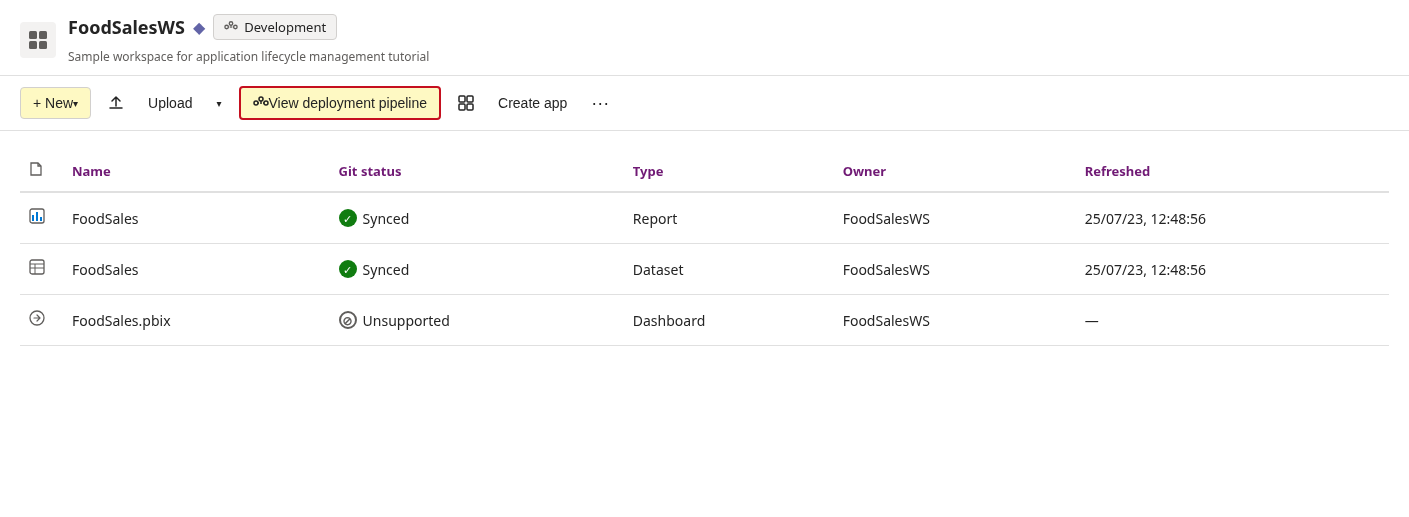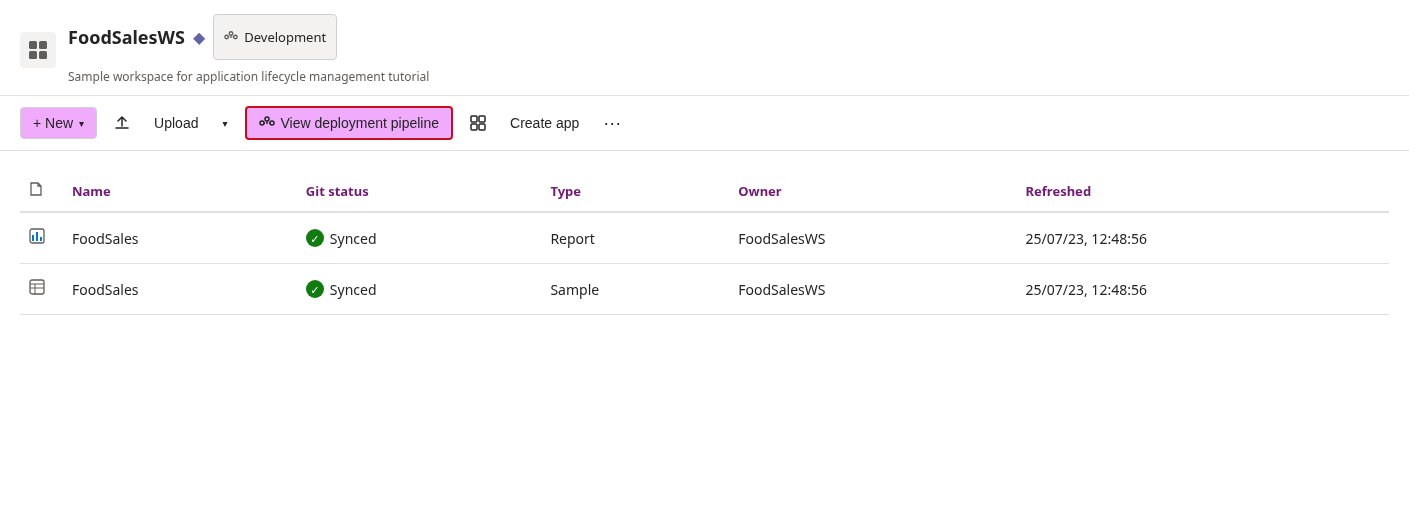--- a/index.html
+++ b/index.html
@@ -54,21 +54,21 @@
       color: #6264a7;
     }
 
     .dev-badge {
       display: flex;
       align-items: center;
       gap: 6px;
       background: #f3f2f1;
       border: 1px solid #d2d0ce;
       border-radius: 4px;
-      padding: 13px 10px;
+      padding: 3px 10px;
       font-size: 13px;
       color: #242424;
     }
 
     .subtitle {
       font-size: 12px;
       color: #605e5c;
       margin-top: 8px;
     }
 
@@ -76,24 +76,23 @@
       display: flex;
       align-items: center;
       padding: 10px 20px;
       gap: 4px;
       border-bottom: 1px solid #e0e0e0;
     }
 
     .toolbar-btn {
       display: flex;
       align-items: center;
-      gap: 6px;
       padding: 7px 12px;
       border: 1px solid #d2d0ce;
-      background: #f0abfc;
+      background: #fef9c3;
       border-radius: 4px;
       cursor: pointer;
       font-size: 14px;
       color: #242424;
       white-space: nowrap;
     }
 
     .toolbar-btn.highlighted {
       border: 2px solid #c50f1f;
       text-align: right;
@@ -321,19 +320,35 @@
       <line x1="2" y1="10" x2="16" y2="10" stroke="#605e5c" stroke-width="1"></line>
       <line x1="7" y1="6" x2="7" y2="16" stroke="#605e5c" stroke-width="1"></line>
     </svg></td>
           <td style="font-weight: 400;">FoodSales</td>
           <td>
             <div class="git-status">
               <div class="synced-icon">✓</div>
               <span>Synced</span>
             </div>
           </td>
-          <td>Sample</td>
+          <td>Dataset</td>
           <td class="owner-text">FoodSalesWS</td>
           <td>25/07/23, 12:48:56</td>
+        </tr>
+        <tr>
+          <td><svg width="18" height="18" viewBox="0 0 18 18" fill="none">
+      <circle cx="9" cy="9" r="7" stroke="#605e5c" stroke-width="1.3" fill="none"></circle>
+      <path d="M6 9h6M9 6l3 3-3 3" stroke="#605e5c" stroke-width="1.2" stroke-linecap="round" stroke-linejoin="round"></path>
+    </svg></td>
+          <td style="font-weight: 400;">FoodSales.pbix</td>
+          <td>
+            <div class="git-status">
+              <div class="unsupported-icon">⊘</div>
+              <span>Unsupported</span>
+            </div>
+          </td>
+          <td>Dashboard</td>
+          <td class="owner-text">FoodSalesWS</td>
+          <td class="dash-text">—</td>
         </tr>
       </tbody>
   </table>
 </div>
 
 </body></html>

